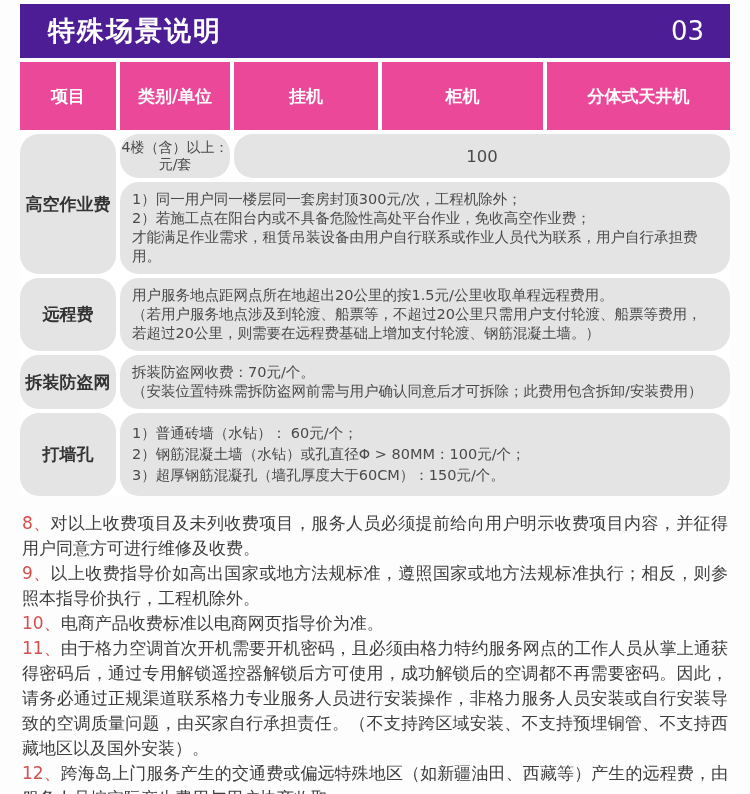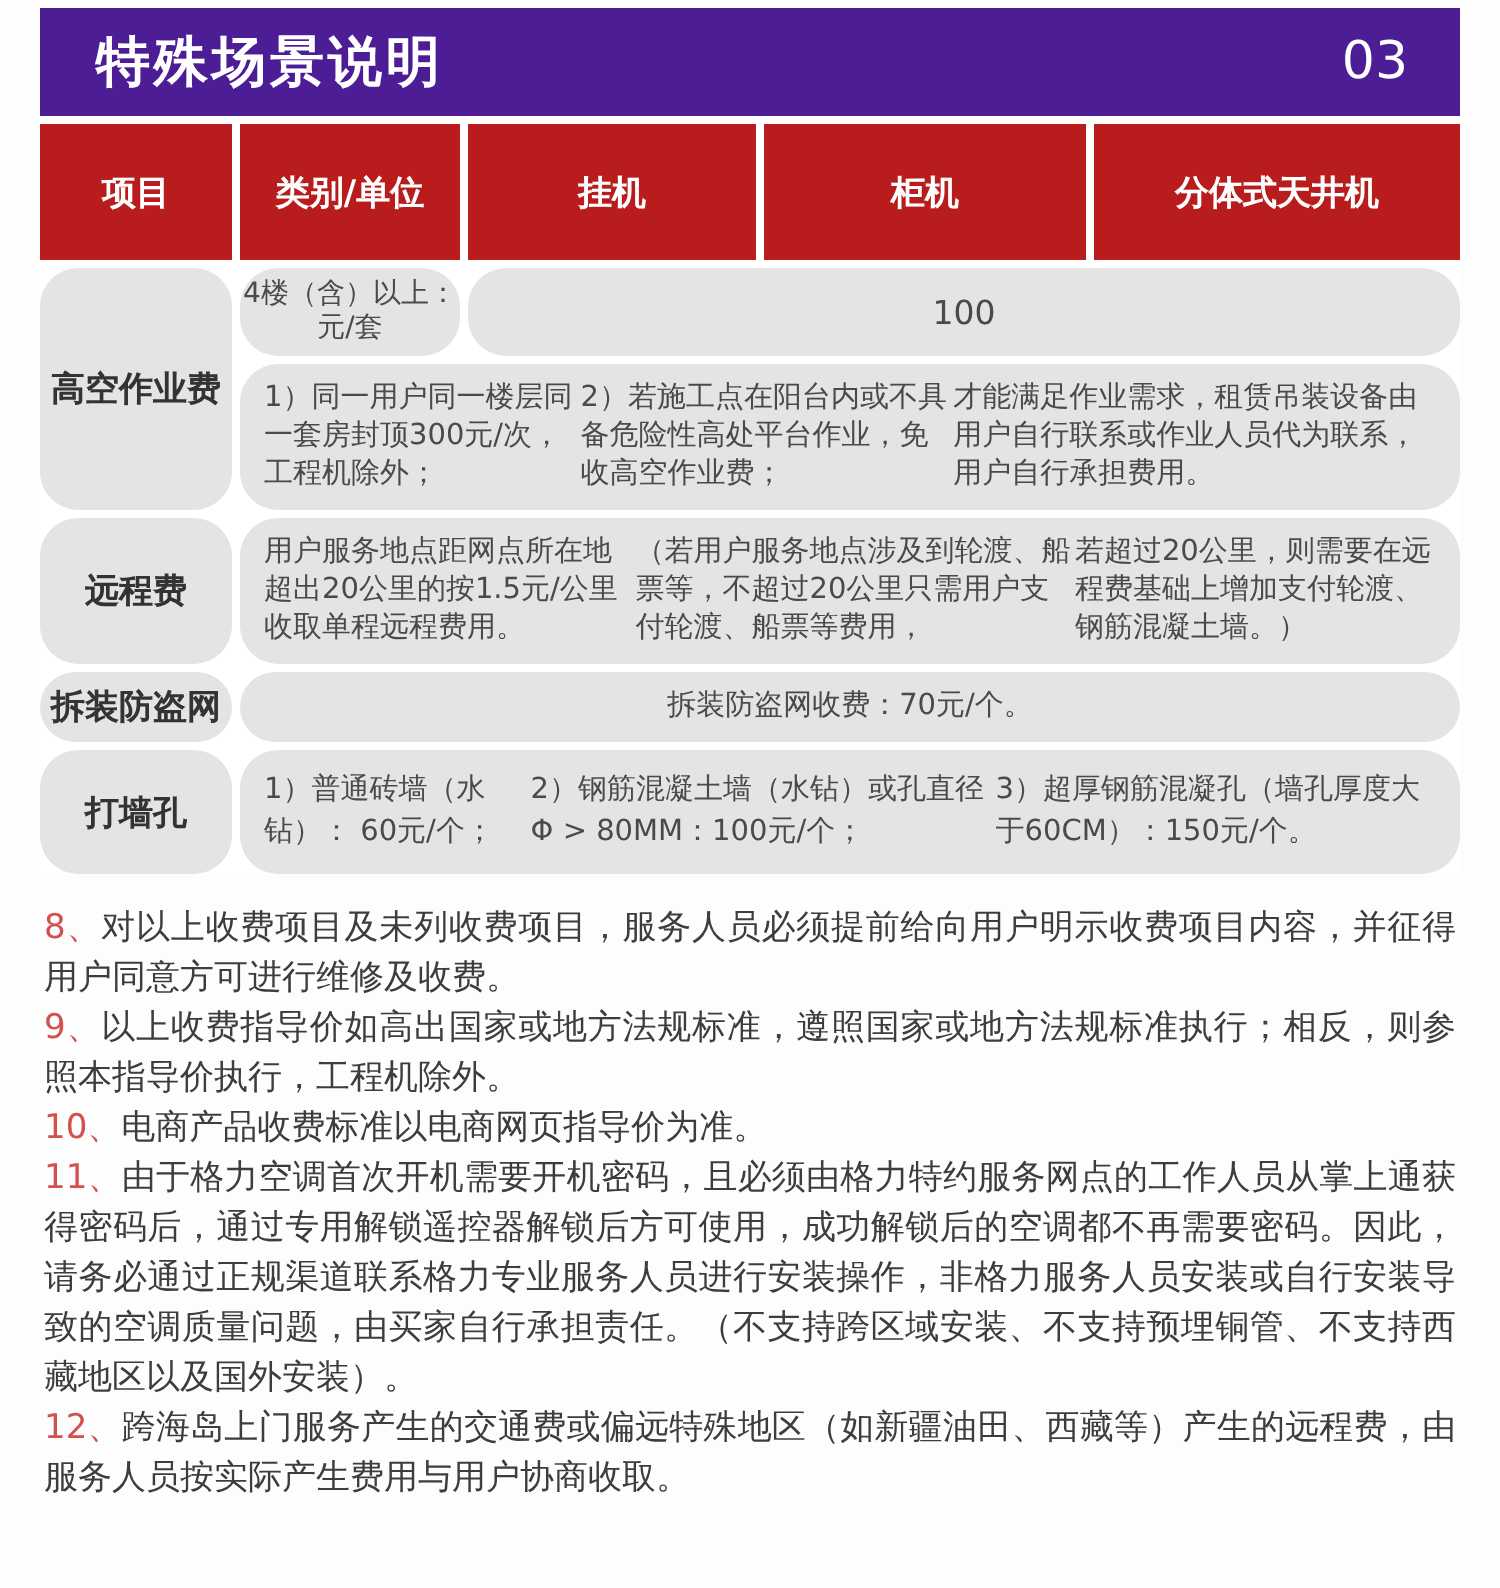--- a/index.html
+++ b/index.html
@@ -36,21 +36,21 @@
   }
   
   .fee-table {
     display: grid;
     grid-template-columns: 96px 110px 144px 161px 183px;
     grid-template-rows: 68px 44px auto auto auto auto;
     gap: 4px;
     background: #ffffff;
   }
   .th {
-    background: #b91c1c;
+    background: #ec4899;
     color: #ffffff;
     font-weight: bold;
     font-size: 17px;
     display: flex;
     align-items: center;
     justify-content: center;
     grid-row: 1;
   }
   .cell { background: #e5e4e4; color: #4a4a4a; border-radius: 19px; }
   .label-cell {
@@ -59,20 +59,21 @@
     justify-content: center;
     font-weight: bold;
     font-size: 17px;
     color: #333333;
   }
   .text-cell {
     padding: 8px 12px;
     font-size: 14.5px;
     line-height: 19px;
     display: flex;
+    flex-direction: column;
     justify-content: center;
   }
   .c-label-high { grid-column: 1; grid-row: 2 / 4; }
   .c-unit {
     grid-column: 2; grid-row: 2;
     display: flex; flex-direction: column;
     align-items: center; justify-content: center;
     font-size: 14px; line-height: 17px;
   }
   .c-price {
@@ -132,20 +133,21 @@
     <div class="cell label-cell c-label-remote">远程费</div>
     <div class="cell text-cell c-remote">
       <div class="line">用户服务地点距网点所在地超出20公里的按1.5元/公里收取单程远程费用。</div>
       <div class="line">（若用户服务地点涉及到轮渡、船票等，不超过20公里只需用户支付轮渡、船票等费用，</div>
       <div class="line">若超过20公里，则需要在远程费基础上增加支付轮渡、钢筋混凝土墙。）</div>
     </div>
 
     <div class="cell label-cell c-label-net">拆装防盗网</div>
     <div class="cell text-cell c-net">
       <div class="line">拆装防盗网收费：70元/个。</div>
+      <div class="line">（安装位置特殊需拆防盗网前需与用户确认同意后才可拆除；此费用包含拆卸/安装费用）</div>
     </div>
 
     <div class="cell label-cell c-label-hole">打墙孔</div>
     <div class="cell text-cell c-hole">
       <div class="line">1）普通砖墙（水钻）： 60元/个；</div>
       <div class="line">2）钢筋混凝土墙（水钻）或孔直径Φ &gt; 80MM：100元/个；</div>
       <div class="line">3）超厚钢筋混凝孔（墙孔厚度大于60CM）：150元/个。</div>
     </div>
   </div>
 

